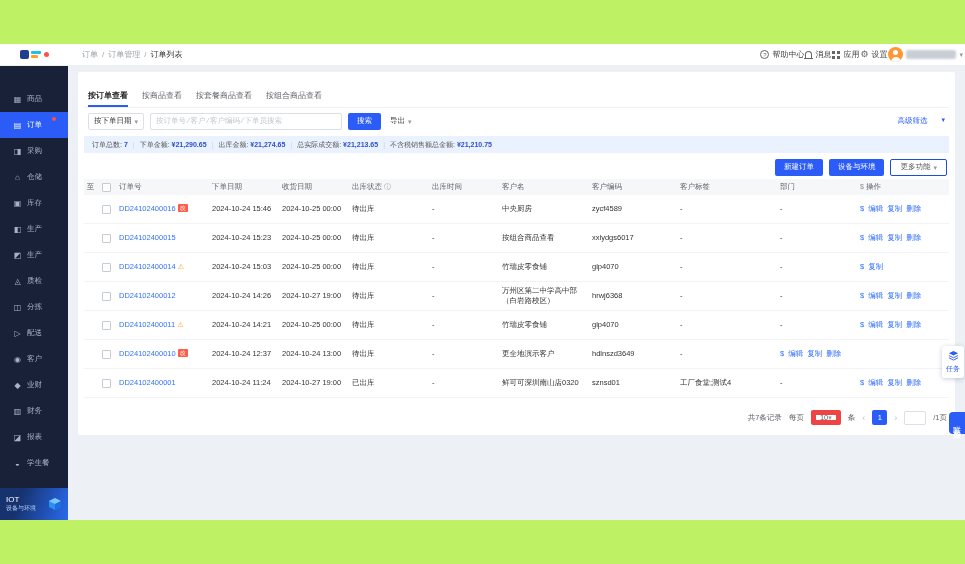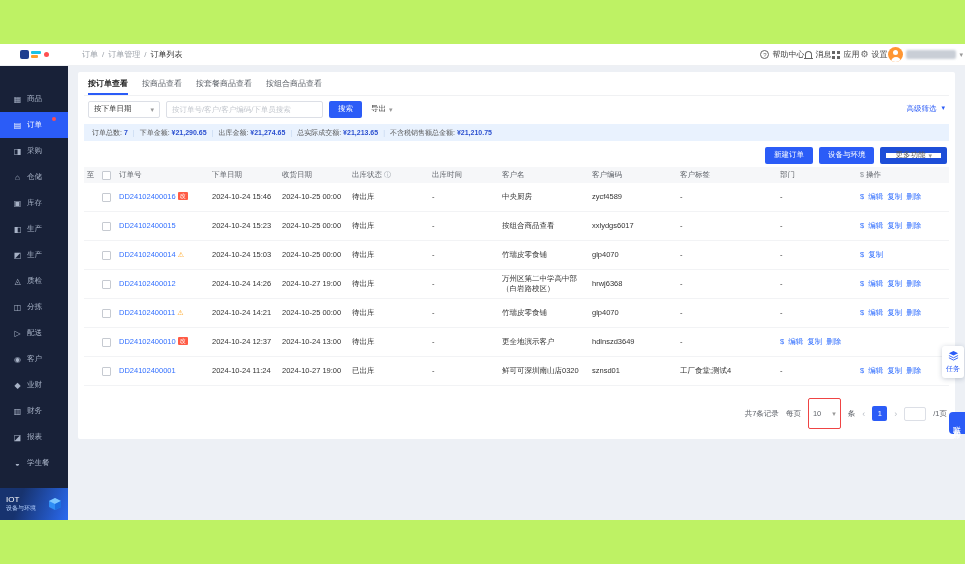--- a/index.html
+++ b/index.html
@@ -38,64 +38,64 @@
   .side-item.active{background:#2b5cf7;color:#fff}
   .dot{position:absolute;top:5px;right:12px;width:4px;height:4px;border-radius:50%;background:#ff4d4f}
   .iot{position:absolute;bottom:0;left:0;width:68px;height:32px;background:linear-gradient(110deg,#17336f 30%,#2a6af0);display:flex;align-items:center;padding:0 6px;gap:3px}
   .iot-txt{display:flex;flex-direction:column}
   .iot-title{color:#fff;font-size:8px;font-weight:normal;line-height:1.2}
   .iot-sub{color:#b9d4ff;font-size:6px}
   .cube{margin-left:auto;display:flex}
 
   
   .main{position:absolute;top:66px;left:68px;width:897px;height:454px;background:#edf0f5;padding:6px 10px;z-index:1}
-  .card{background:#fff;border-radius:2px;padding:0 6px 8px}
+  .card{background:#fff;border-radius:2px;padding:12px 6px 8px}
   .tabs{display:flex;gap:14px;align-items:center;height:24px;border-bottom:1px solid #f0f1f3;padding:0 4px;font-size:8px;color:#5a5f66}
   .tab{cursor:pointer;height:100%;display:flex;align-items:center;position:relative}
   .tab.active{color:#222;font-weight:bold}
   .tab.active::after{content:"";position:absolute;bottom:0;left:0;right:0;height:2px;background:#2b5cf7}
 
   .filter-row{display:flex;align-items:center;gap:6px;height:26px;padding:0 4px;font-size:7.5px;color:#333}
-  .sel{height:17px;border:1px solid #dcdfe6;border-radius:2px;display:flex;align-items:center;gap:19px;padding:0 5px;background:#fff;cursor:pointer}
+  .sel{height:17px;border:1px solid #dcdfe6;border-radius:2px;display:flex;align-items:center;gap:3px;padding:0 5px;background:#fff;cursor:pointer}
   .date-box{width:158px;justify-content:space-between}
   .cal{color:#b9bec7;font-size:8px}
-  .search-input{width:157px;height:17px;border:1px solid #dcdfe6;border-radius:2px;padding:0 5px;font-size:7.5px;color:#333;outline:none;font-family:Liberation Sans, sans-serif}
+  .search-input{width:192px;height:17px;border:1px solid #dcdfe6;border-radius:2px;padding:0 5px;font-size:7.5px;color:#333;outline:none;font-family:Liberation Mono, monospace}
   .search-input::placeholder{color:#c3c7ce}
   .btn{height:17px;border:none;border-radius:2px;font-size:7.5px;padding:0 9px;cursor:pointer;font-family:Liberation Sans, sans-serif;display:flex;align-items:center;gap:3px}
   .btn-primary{background:#2b5cf7;color:#fff}
   .export-btn{background:none;color:#333;padding:0 3px}
-  .adv{margin-left:auto;color:#2b5cf7;display:flex;gap:5px;cursor:pointer}
+  .adv{margin-left:auto;color:#2b5cf7;display:flex;gap:14px;cursor:pointer}
   .adv .caret{color:#2b5cf7}
 
   .summary{height:17px;background:#e9f2fe;display:flex;align-items:center;gap:5px;padding:0 8px;font-size:7px;color:#555;margin:2px 0;white-space:nowrap}
   .summary .val{color:#2b50d0;font-weight:bold}
   .sep{color:#c3d6ef}
 
   .actions-row{display:flex;justify-content:flex-end;align-items:center;gap:6px;height:24px;padding:0 2px}
-  .btn-outline{background:#fff;border:6px solid #1d4ed8;color:#555}
+  .btn-outline{background:#fff;border:1px solid #1d4ed8;color:#555}
 
   
   .t-head,.t-row{display:grid;grid-template-columns:13px 18px 93px 70px 70px 80px 70px 90px 88px 100px 80px 91px}
   .t-head{background:#f6f7f9;height:16px;align-items:center;font-size:7.5px;color:#60646b}
   .t-row{min-height:29px;align-items:center;border-bottom:1px solid #f2f3f5;font-size:7.5px;color:#333}
   .cell{padding:2px 4px;line-height:10px;overflow:hidden}
   .c-center{display:flex;justify-content:center;align-items:center;padding:0}
   .checkbox{width:9px;height:9px;border:1px solid #c6cad1;border-radius:1px;background:#fff;display:inline-block}
   .order-link{color:#3370ff;cursor:pointer}
   .badge-edit{display:inline-block;margin-left:2px;background:#ff5b45;color:#fff;font-size:6px;line-height:8px;padding:0 2px;border-radius:1px;vertical-align:1px}
   .warn{color:#ff9800;font-size:7px;margin-left:2px}
   .info-i{color:#9aa0a8;margin-left:2px;font-size:7px}
   .gear-sm{color:#8a8f96;margin-right:2px;font-size:7px}
   .acts{display:flex;align-items:center;gap:4px;color:#3370ff;flex-wrap:wrap}
   .money{color:#3370ff;font-size:7.5px;cursor:pointer}
   .act-link{color:#3370ff;cursor:pointer}
 
   
   .pager{display:flex;justify-content:flex-end;align-items:center;gap:7px;padding:12px 2px 2px;font-size:7.5px;color:#60646b}
-  .mini-sel{height:31px;border:1px solid #ef4444;border-radius:2px;padding:0 4px;display:flex;align-items:center;gap:11px;cursor:pointer}
+  .mini-sel{height:15px;border:5px solid #ef4444;border-radius:2px;padding:0 4px;display:flex;align-items:center;gap:0;cursor:pointer}
   .pg-ar{color:#b8bdc5;font-size:9px;cursor:pointer}
   .pg-num{width:15px;height:15px;background:#2b5cf7;color:#fff;border-radius:2px;display:flex;align-items:center;justify-content:center;font-size:7.5px;cursor:pointer}
   .pg-input{width:22px;height:14px;border:1px solid #dcdfe6;border-radius:2px;font-family:inherit;font-size:7.5px;text-align:center;outline:none}
 
   
   .float-task{position:absolute;right:1px;top:346px;width:22px;background:#fff;border-radius:3px;box-shadow:0 1px 5px rgba(31,56,88,.25);display:flex;flex-direction:column;align-items:center;gap:2px;padding:4px 0;font-size:7px;color:#2b5cf7;z-index:5;cursor:pointer}
   .float-service{position:absolute;right:0;top:412px;width:16px;background:#2b5cf7;color:#fff;border-radius:4px 0 0 4px;writing-mode:vertical-rl;font-size:8px;letter-spacing:2px;padding:7px 4px;z-index:5;cursor:pointer}
 </style>
 </head>
 <body>

